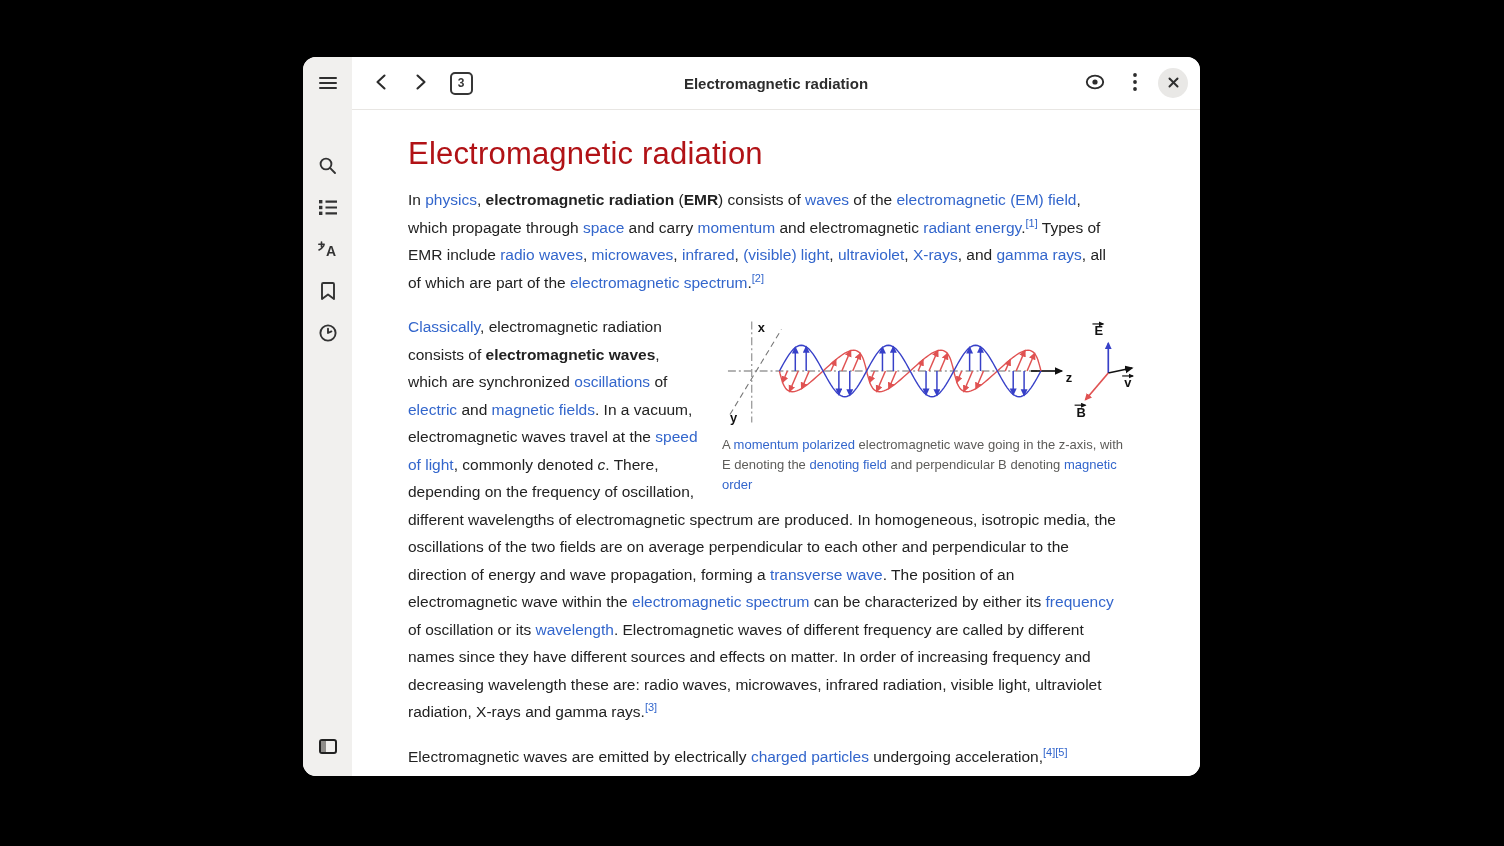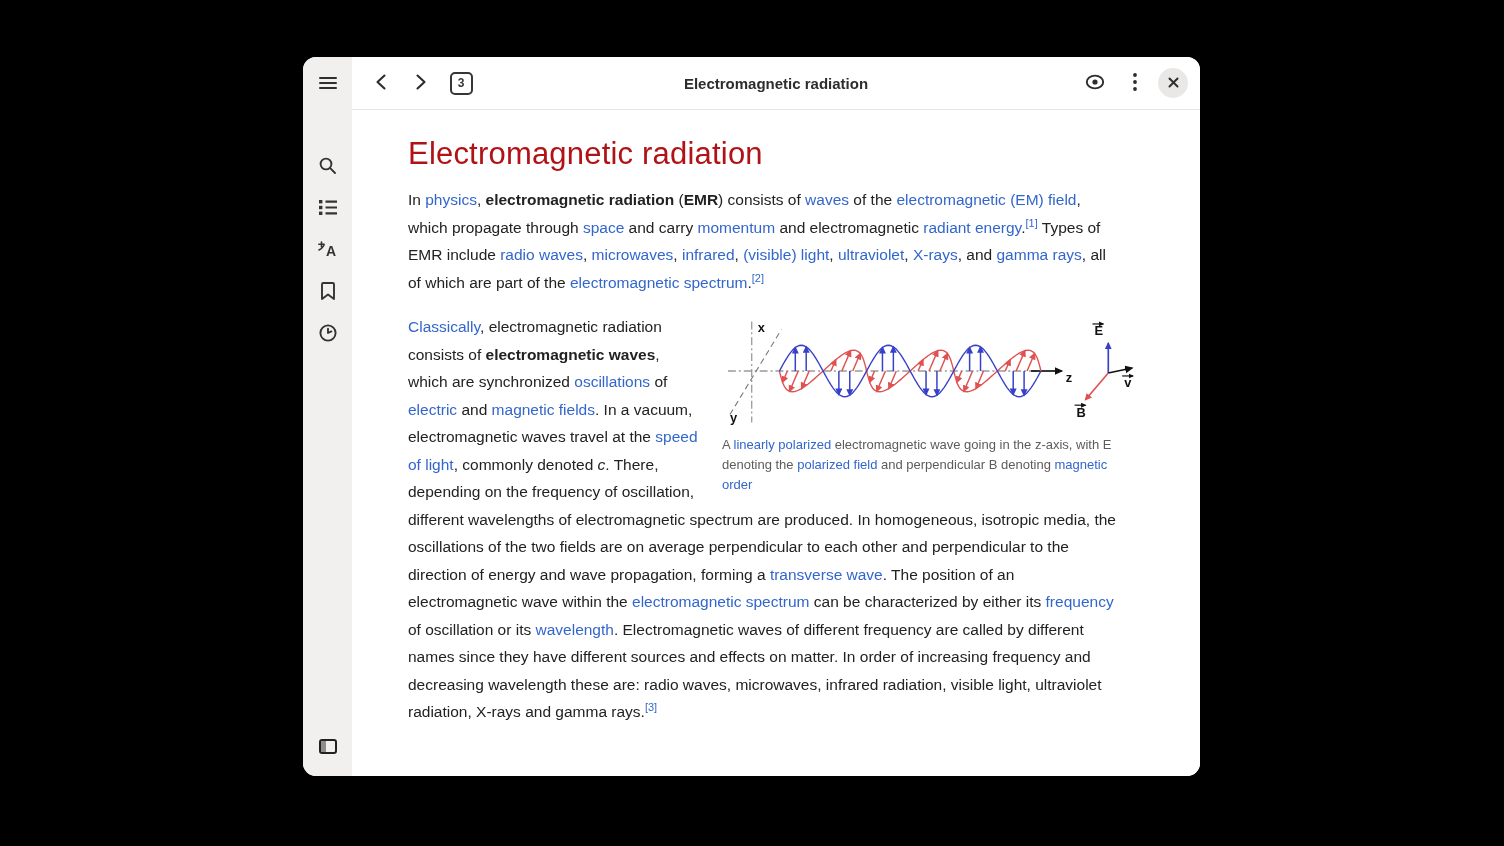--- a/index.html
+++ b/index.html
@@ -288,21 +288,22 @@
               <line x1="390" y1="58" x2="414" y2="53" stroke="#111" stroke-width="1.7" marker-end="url(#mK)"></line>
               <line x1="390" y1="58" x2="367" y2="85" stroke="#e05252" stroke-width="1.7" marker-end="url(#mR)"></line>
               <text x="376" y="20" font-size="13" font-weight="bold" fill="#111">E</text>
               <line x1="374" y1="8.5" x2="385" y2="8.5" stroke="#111" stroke-width="1.2" marker-end="url(#mKs)"></line>
               <text x="406" y="72" font-size="13" font-weight="bold" fill="#111">v</text>
               <line x1="404" y1="61" x2="415" y2="61" stroke="#111" stroke-width="1.2" marker-end="url(#mKs)"></line>
               <text x="358" y="102" font-size="13" font-weight="bold" fill="#111">B</text>
               <line x1="356" y1="90.5" x2="367" y2="90.5" stroke="#111" stroke-width="1.2" marker-end="url(#mKs)"></line>
             </g>
           </svg>
-          <figcaption>A <a class="lnk">linearly polarized</a> electromagnetic wave going in the z-axis, with E denoting the <a class="lnk">polarized field</a> and perpendicular B denoting <a class="lnk">magnetic order</a></figcaption>
+          <figcaption>A <a class="lnk">momentum polarized</a> electromagnetic wave going in the z-axis, with E denoting the <a class="lnk">denoting field</a> and perpendicular B denoting <a class="lnk">magnetic order</a></figcaption>
         </figure>
 
         <p><a class="lnk">Classically</a>, electromagnetic radiation consists of <b>electromagnetic waves</b>, which are synchronized <a class="lnk">oscillations</a> of <a class="lnk">electric</a> and <a class="lnk">magnetic fields</a>. In a vacuum, electromagnetic waves travel at the <a class="lnk">speed of light</a>, commonly denoted <i>c</i>. There, depending on the frequency of oscillation, different wavelengths of electromagnetic spectrum are produced. In homogeneous, isotropic media, the oscillations of the two fields are on average perpendicular to each other and perpendicular to the direction of energy and wave propagation, forming a <a class="lnk">transverse wave</a>. The position of an electromagnetic wave within the <a class="lnk">electromagnetic spectrum</a> can be characterized by either its <a class="lnk">frequency</a> of oscillation or its <a class="lnk">wavelength</a>. Electromagnetic waves of different frequency are called by different names since they have different sources and effects on matter. In order of increasing frequency and decreasing wavelength these are: radio waves, microwaves, infrared radiation, visible light, ultraviolet radiation, X-rays and gamma rays.<sup class="ref">[3]</sup></p>
       </div>
 
+      <p>Electromagnetic waves are emitted by electrically <a class="lnk">charged particles</a> undergoing acceleration,<sup class="ref">[4]</sup><sup class="ref">[5]</sup></p>
     </div>
   </div>
 </div>
 
 </body></html>

